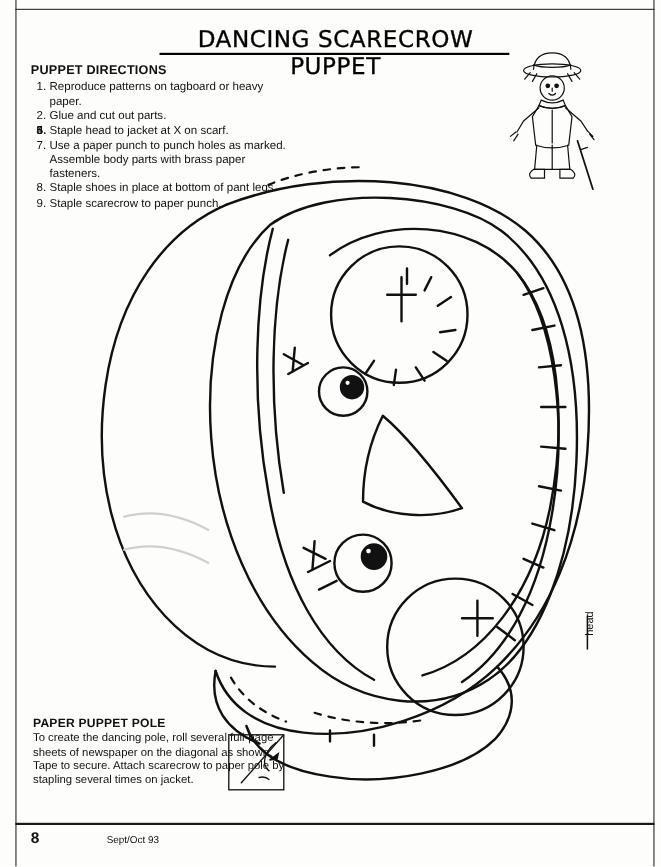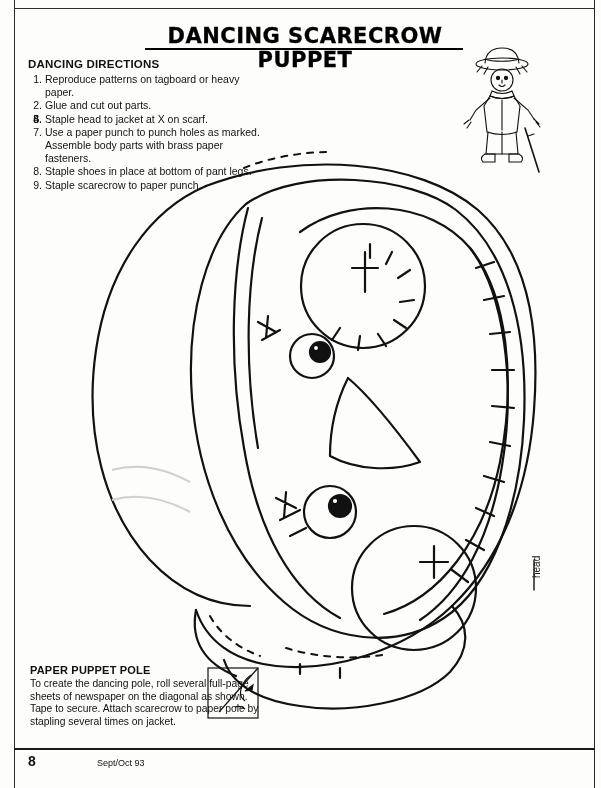--- a/index.html
+++ b/index.html
@@ -40,21 +40,21 @@
   }
 
   
   .title {
     position: absolute;
     left: 140px;
     top: 24px;
     width: 330px;
     text-align: center;
     font-family: "DejaVu Sans", sans-serif;
-    font-weight: bold;
+    font-weight: normal;
     font-size: 21px;
     letter-spacing: 0.5px;
     color: #000;
     -webkit-text-stroke: 0.3px #000;
   }
   .title-underline {
     position: absolute;
     left: 145px;
     top: 48px;
     width: 318px;
@@ -97,21 +97,21 @@
 
   
   .pole-block {
     position: absolute;
     left: 30px;
     top: 648px;
     width: 230px;
     color: #111;
   }
   .pole-block h2 {
-    margin: 16px 0 2px 0;
+    margin: 4px 0 2px 0;
     font-size: 11px;
     font-weight: bold;
     letter-spacing: 0.2px;
   }
   .pole-block p {
     margin: 0;
     font-size: 10.3px;
     line-height: 12.6px;
   }
 
@@ -185,21 +185,21 @@
 
   <div class="page-edge-left"></div>
   <div class="page-edge-right"></div>
   <div class="page-rule-top"></div>
   <div class="page-rule-bottom"></div>
 
   <div class="title">DANCING SCARECROW PUPPET</div>
   <div class="title-underline"></div>
 
   <div class="directions">
-    <h2>DANCING DIRECTIONS</h2>
+    <h2>PUPPET DIRECTIONS</h2>
     <ol>
       <li><span class="num">1.</span><span>Reproduce patterns on tagboard or heavy paper.</span></li>
       <li><span class="num">2.</span><span>Glue and cut out parts.</span></li>
       <li><span class="num">3.</span></li>
       <li><span class="num">4.</span></li>
       <li><span class="num">5.</span></li>
       <li><span class="num">6.</span><span>Staple head to jacket at X on scarf.</span></li>
       <li><span class="num">7.</span><span>Use a paper punch to punch holes as marked. Assemble body parts with brass paper fasteners.</span></li>
       <li><span class="num">8.</span><span>Staple shoes in place at bottom of pant legs.</span></li>
       <li><span class="num">9.</span><span>Staple scarecrow to paper punch.</span></li>

